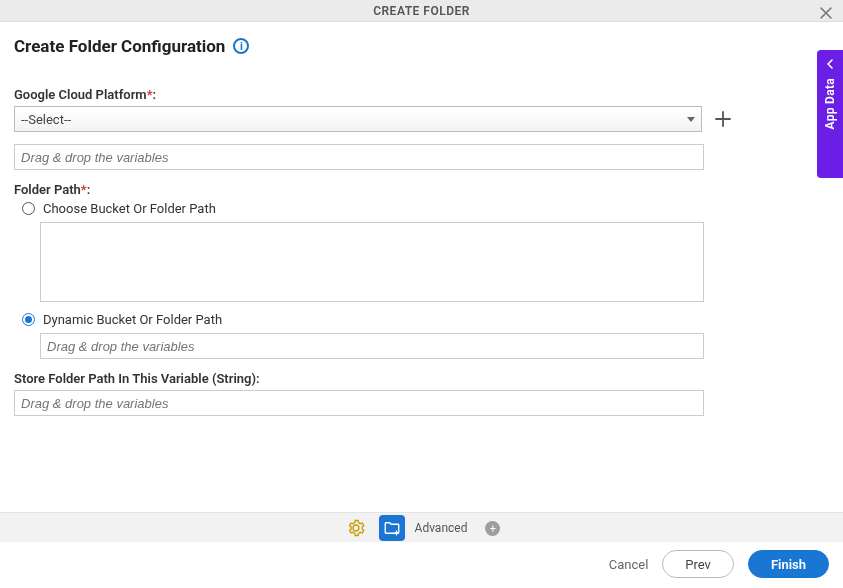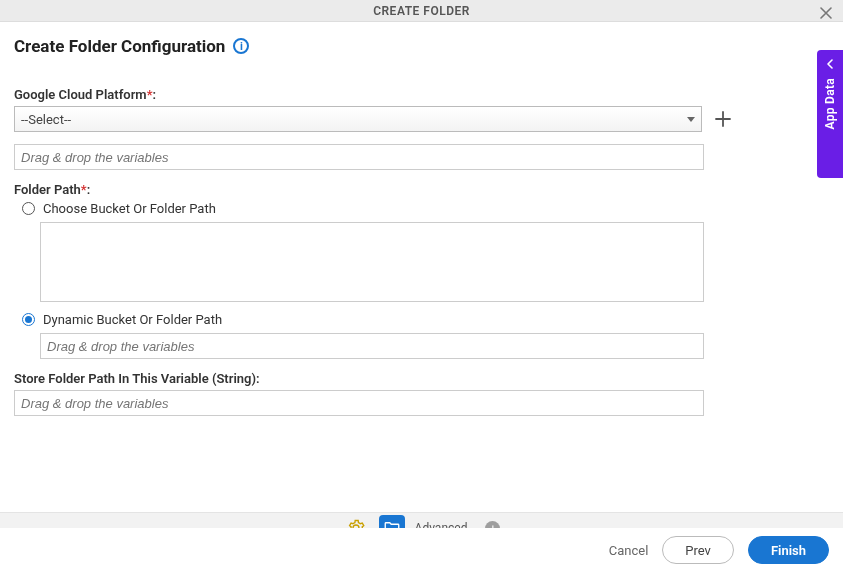--- a/index.html
+++ b/index.html
@@ -209,21 +209,21 @@
     width: 15px; height: 15px;
     border-radius: 50%;
     background: #9e9e9e;
     color: #fff;
     display: flex; align-items: center; justify-content: center;
     font-size: 11px;
     line-height: 1;
   }
   .footer {
     position: absolute;
-    left: 0; right: 0; bottom: 16px;
+    left: 0; right: 0; bottom: 2px;
     height: 44px;
     display: flex;
     align-items: center;
     justify-content: flex-end;
     gap: 14px;
     padding: 0 14px;
     background: #fff;
   }
   .link-btn {
     color: #666;

